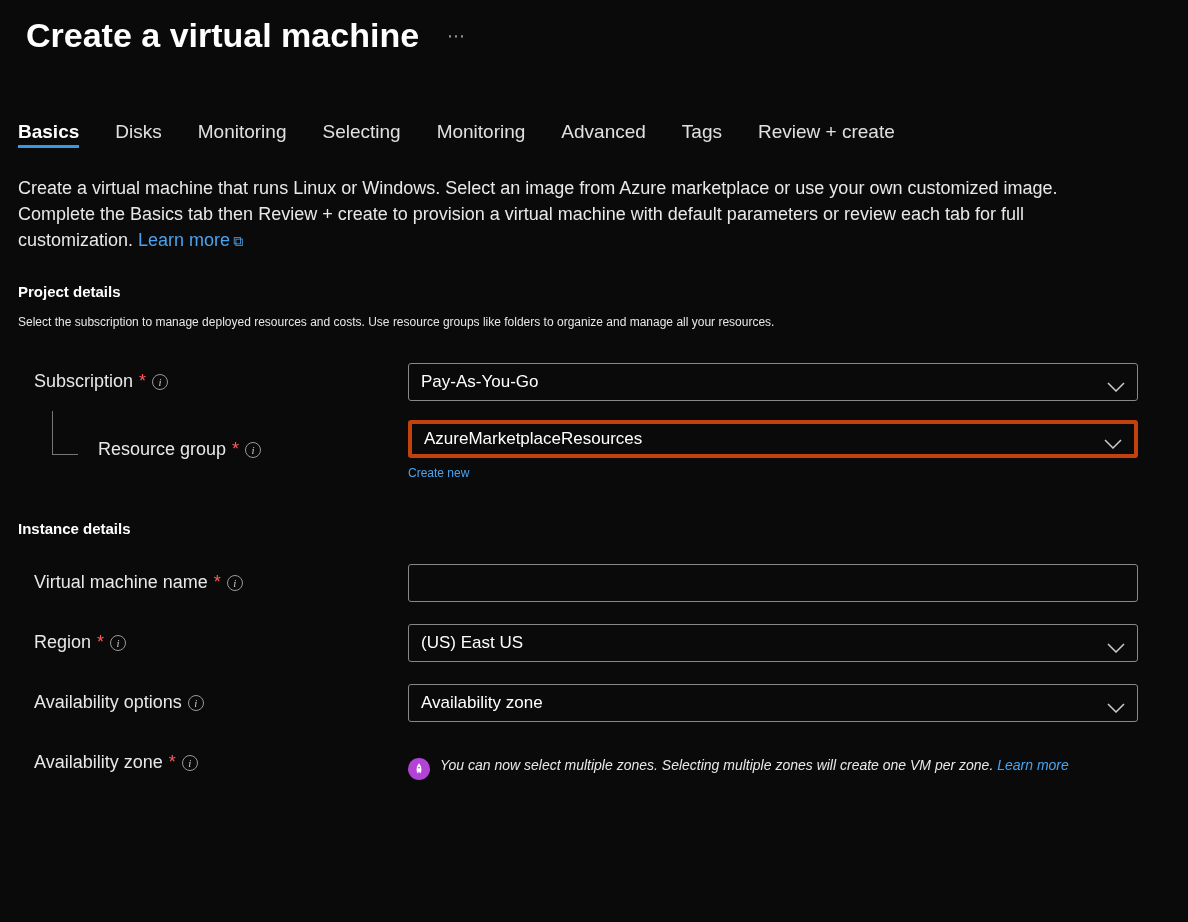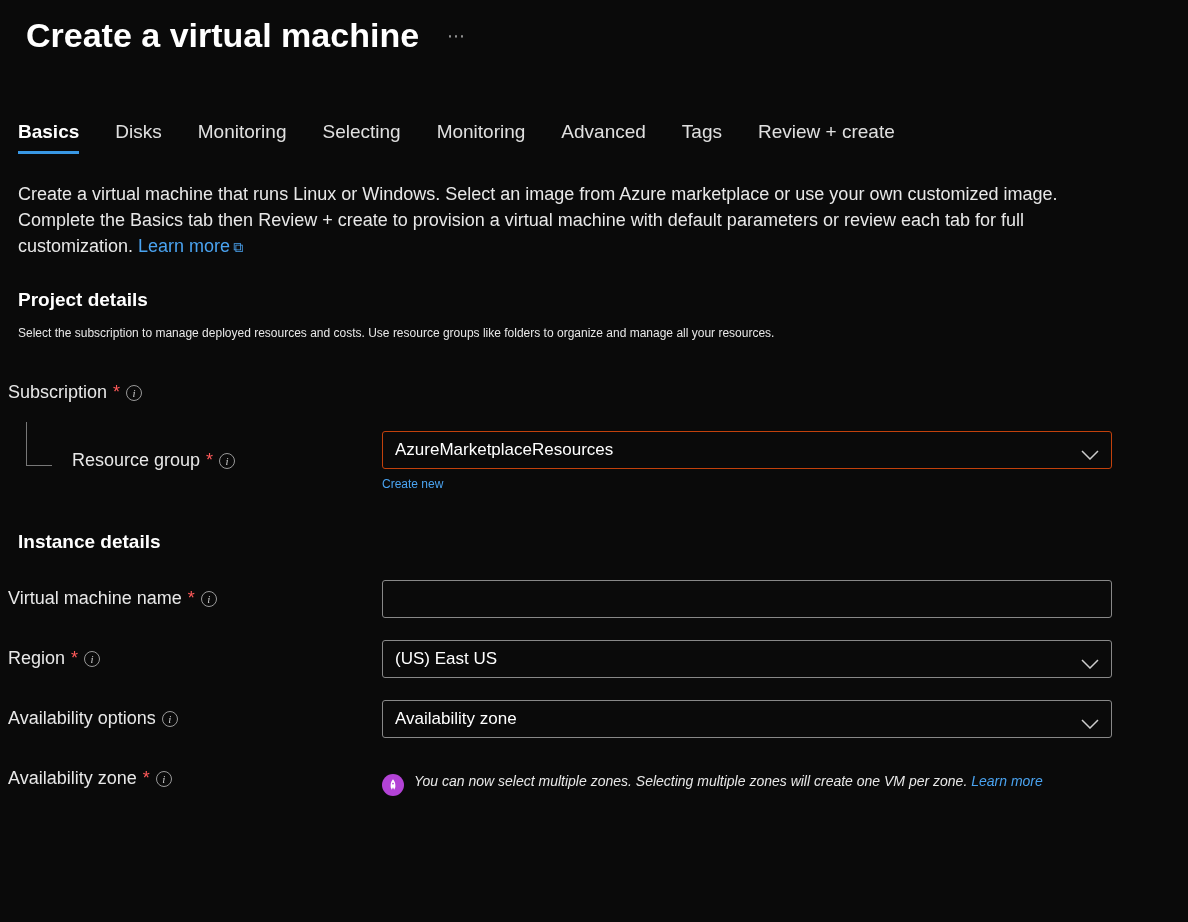--- a/index.html
+++ b/index.html
@@ -34,21 +34,21 @@
 .tabs {
   display: flex;
   gap: 36px;
   padding: 60px 18px 0 18px;
   border-bottom: none;
 }
 .tab {
   font-size: 19px;
   color: #e0e0e0;
   cursor: pointer;
-  padding: 6px 0 10px 0;
+  padding: 6px 0 4px 0;
   position: relative;
 }
 .tab.active {
   color: #ffffff;
   font-weight: 600;
 }
 .tab.active::after {
   content: '';
   position: absolute;
   bottom: -1px;
@@ -64,34 +64,35 @@
   color: #e8e8e8;
   max-width: 1120px;
 }
 .link {
   color: #4aa3f0;
   text-decoration: none;
   cursor: pointer;
 }
 .ext-link-icon { margin-left: 3px; font-size: 14px; }
 .section-heading {
-  font-size: 19px;
+  font-size: 15px;
   font-weight: 600;
   color: #ffffff;
   padding: 30px 18px 8px 18px;
 }
 .section-desc {
   padding: 6px 18px 0 18px;
   font-size: 12px;
   line-height: 1.45;
   color: #e8e8e8;
   max-width: 1120px;
 }
 .form-area {
-  padding: 28px 18px 0 8px;
+  padding: 28px 18px 0 14px;
+  margin-left: 20px;
 }
 .form-row {
   display: flex;
   align-items: center;
   margin-bottom: 0;
   min-height: 44px;
 }
 .form-row + .form-row { margin-top: 16px; }
 .label-col {
   width: 374px;
@@ -142,21 +143,21 @@
   border-radius: 3px;
   color: #ffffff;
   font-size: 17px;
   padding: 0 36px 0 12px;
   display: flex;
   align-items: center;
   position: relative;
   cursor: pointer;
 }
 .select-box.highlighted {
-  border: 1px solid #c2410c;
+  border: 4px solid #c2410c;
 }
 .text-input { cursor: text; }
 .chevron {
   position: absolute;
   right: 12px;
   top: 50%;
   transform: translateY(-50%);
   width: 18px;
   height: 10px;
   color: #ccc;
@@ -217,20 +218,28 @@
 <h2 class="section-heading">Project details</h2>
 <div class="section-desc">Select the subscription to manage deployed resources and costs. Use resource groups like folders to organize and manage all your resources.</div>
 
 <div class="form-area">
 
   <div class="form-row">
     <div class="label-col">
       <span>Subscription</span>
       <span class="req">*</span>
       <span class="info-icon">i</span>
+    </div>
+    <div class="input-col">
+      <div class="select-box">
+        <span>Pay-As-You-Go</span>
+        <span class="chevron"><svg viewBox="0 0 18 10">
+              <path d="M1 1 L9 9 L17 1" stroke="#ccc" stroke-width="1.5" fill="none"></path>
+            </svg></span>
+      </div>
     </div>
   </div>
 
   <div class="form-row">
     <div class="label-col indented">
       <span class="tree-line"></span>
       <span>Resource group</span>
       <span class="req">*</span>
       <span class="info-icon">i</span>
     </div>

